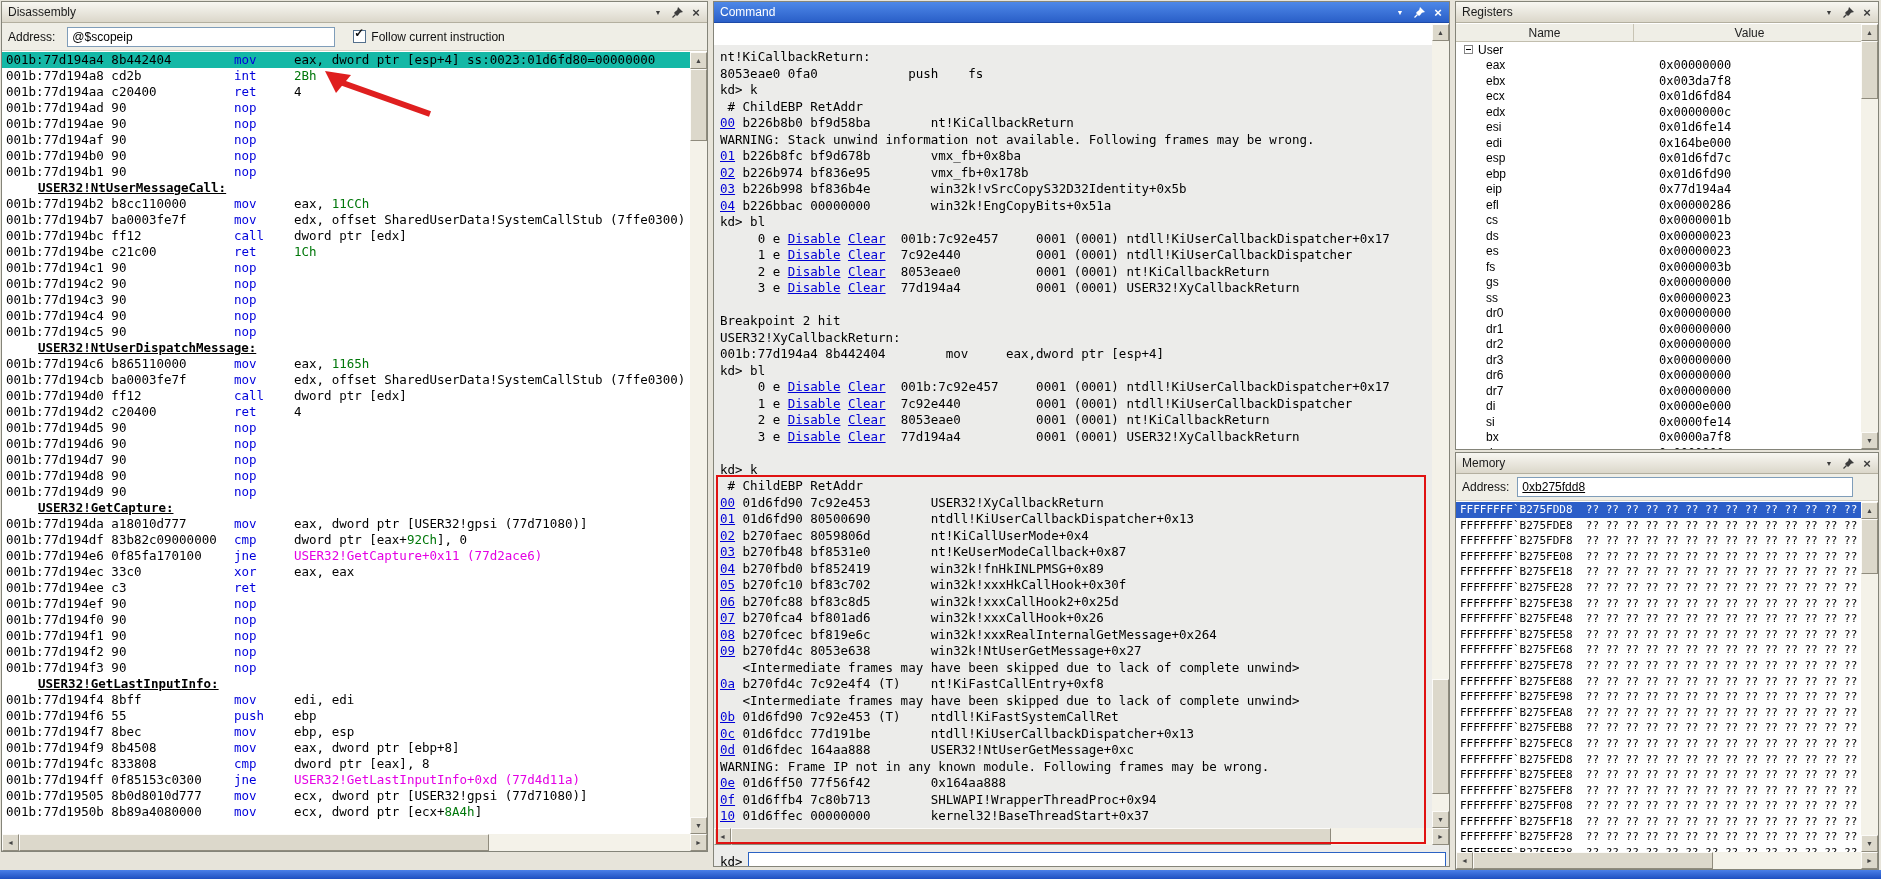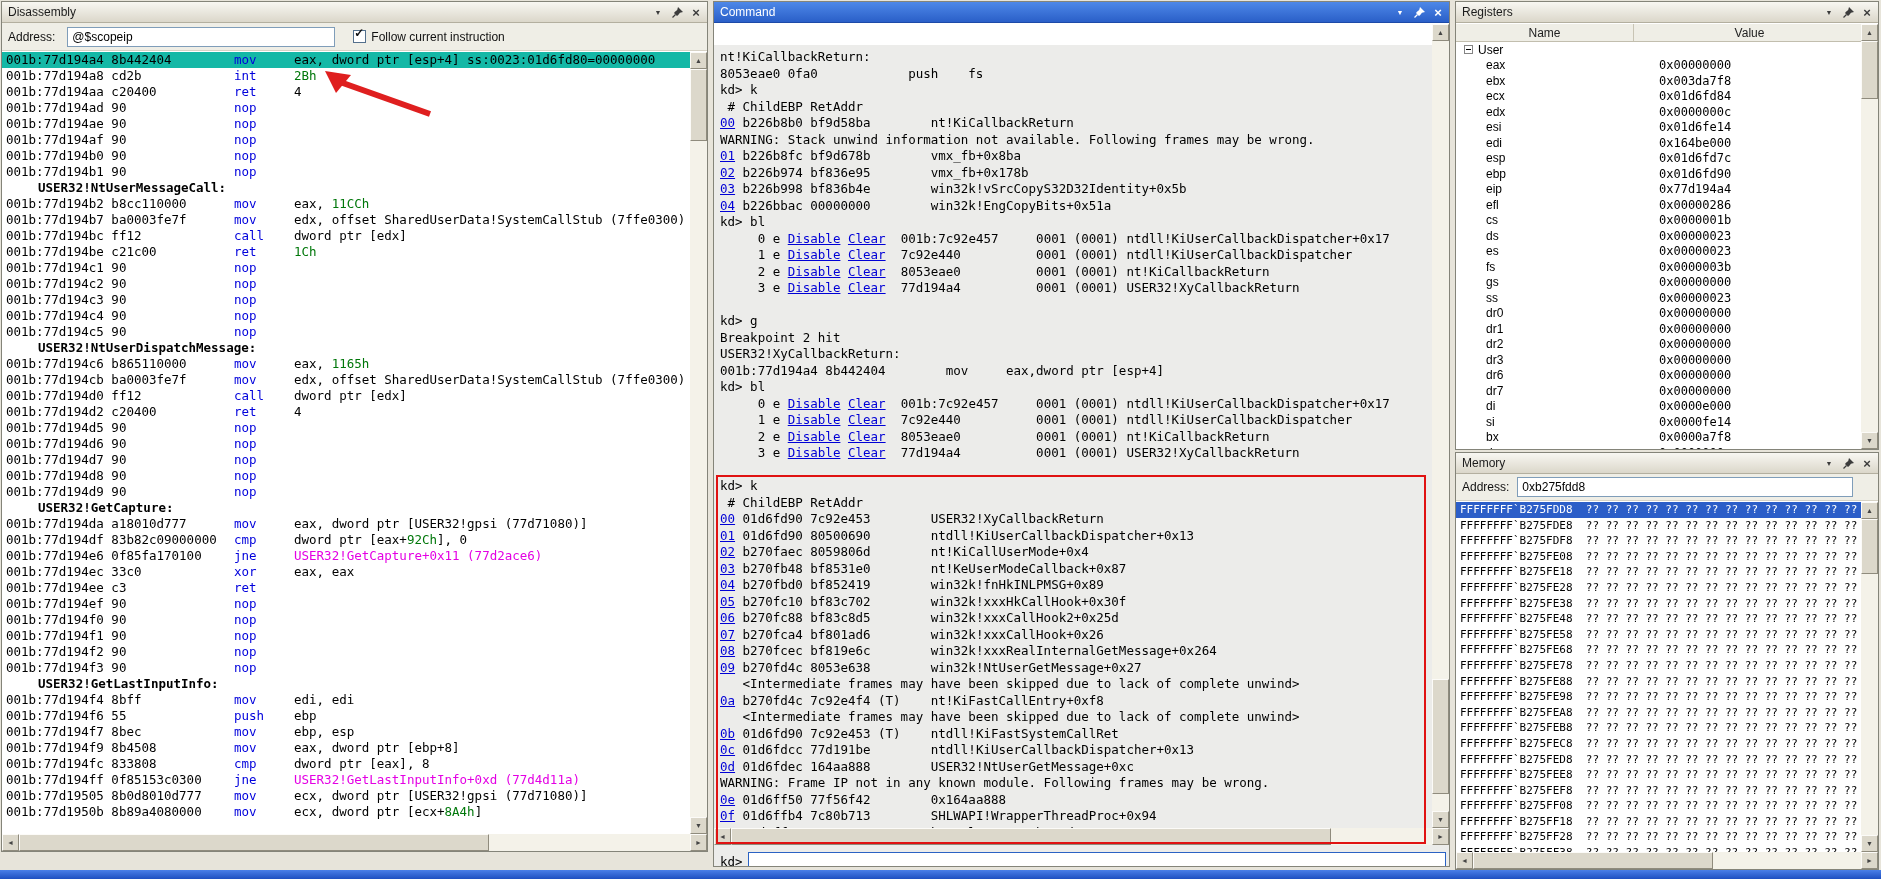--- a/index.html
+++ b/index.html
@@ -24,21 +24,21 @@
   .disasm-content{position:absolute;top:50px;left:0;right:17px;bottom:17px;overflow:hidden;
     font:12.5px "DejaVu Sans Mono",monospace;background:#fff}
   .dline{position:relative;height:16px;line-height:16px;white-space:pre}
   .dline.hl{background:#14b8a6}
   .da{position:absolute;left:4px;color:#000}
   .dm{position:absolute;left:232px;color:#0000dc}
   .dops{position:absolute;left:292px}
   .seg-k{color:#000}
   .seg-g{color:#00770a}
   .seg-m{color:#e400e4}
-  .dlbl{position:absolute;left:36px;font-weight:bold;color:#000}
+  .dlbl{position:absolute;left:36px;font-weight:bold;text-decoration:underline;color:#000}
   .red-arrow{position:absolute;left:320px;top:60px;z-index:5;pointer-events:none}
   
   .cmd-out{position:absolute;top:22px;left:0;right:17px;height:804px;background:#ececea;overflow:hidden;
     font:12.5px "DejaVu Sans Mono",monospace;padding:4px 0 0 6px}
   .cline{height:16.5px;line-height:16.5px;white-space:pre;color:#000}
   .clink{color:#0000d6;text-decoration:underline;cursor:pointer}
   .redbox{position:absolute;border:2px solid #e01212;pointer-events:none;z-index:4}
   .cmd-inrow{position:absolute;left:0;right:0;top:843px;height:32px;display:flex;align-items:center;
     background:#ececea;padding:0 3px 0 6px;gap:5px}
   .cmd-prompt{font:12.5px "DejaVu Sans Mono",monospace;color:#000}
@@ -194,21 +194,20 @@
       <div class="cline"><span class="clink">01</span><span class="ctext"> b226b8fc bf9d678b        vmx_fb+0x8ba</span></div>
       <div class="cline"><span class="clink">02</span><span class="ctext"> b226b974 bf836e95        vmx_fb+0x178b</span></div>
       <div class="cline"><span class="clink">03</span><span class="ctext"> b226b998 bf836b4e        win32k!vSrcCopyS32D32Identity+0x5b</span></div>
       <div class="cline"><span class="clink">04</span><span class="ctext"> b226bbac 00000000        win32k!EngCopyBits+0x51a</span></div>
       <div class="cline"><span class="ctext">kd&gt; bl</span></div>
       <div class="cline"><span class="ctext">     0 e </span><span class="clink">Disable</span><span class="ctext"> </span><span class="clink">Clear</span><span class="ctext">  001b:7c92e457     0001 (0001) ntdll!KiUserCallbackDispatcher+0x17</span></div>
       <div class="cline"><span class="ctext">     1 e </span><span class="clink">Disable</span><span class="ctext"> </span><span class="clink">Clear</span><span class="ctext">  7c92e440          0001 (0001) ntdll!KiUserCallbackDispatcher</span></div>
       <div class="cline"><span class="ctext">     2 e </span><span class="clink">Disable</span><span class="ctext"> </span><span class="clink">Clear</span><span class="ctext">  8053eae0          0001 (0001) nt!KiCallbackReturn</span></div>
       <div class="cline"><span class="ctext">     3 e </span><span class="clink">Disable</span><span class="ctext"> </span><span class="clink">Clear</span><span class="ctext">  77d194a4          0001 (0001) USER32!XyCallbackReturn</span></div>
       <div class="cline"></div>
-      <div class="cline"><span class="ctext">kd&gt; g</span></div>
       <div class="cline"><span class="ctext">Breakpoint 2 hit</span></div>
       <div class="cline"><span class="ctext">USER32!XyCallbackReturn:</span></div>
       <div class="cline"><span class="ctext">001b:77d194a4 8b442404        mov     eax,dword ptr [esp+4]</span></div>
       <div class="cline"><span class="ctext">kd&gt; bl</span></div>
       <div class="cline"><span class="ctext">     0 e </span><span class="clink">Disable</span><span class="ctext"> </span><span class="clink">Clear</span><span class="ctext">  001b:7c92e457     0001 (0001) ntdll!KiUserCallbackDispatcher+0x17</span></div>
       <div class="cline"><span class="ctext">     1 e </span><span class="clink">Disable</span><span class="ctext"> </span><span class="clink">Clear</span><span class="ctext">  7c92e440          0001 (0001) ntdll!KiUserCallbackDispatcher</span></div>
       <div class="cline"><span class="ctext">     2 e </span><span class="clink">Disable</span><span class="ctext"> </span><span class="clink">Clear</span><span class="ctext">  8053eae0          0001 (0001) nt!KiCallbackReturn</span></div>
       <div class="cline"><span class="ctext">     3 e </span><span class="clink">Disable</span><span class="ctext"> </span><span class="clink">Clear</span><span class="ctext">  77d194a4          0001 (0001) USER32!XyCallbackReturn</span></div>
       <div class="cline"></div>
       <div class="cline"><span class="ctext">kd&gt; k</span></div>
@@ -394,21 +393,21 @@
           <svg width="11" height="11" viewBox="0 0 11 11">
             <path d="M6 0 L11 5 L8 5.8 L6.2 8 L5 9 L2 6 L3 4.8 L5.2 3 Z" fill="currentColor"></path>
             <line x1="0.5" y1="10.5" x2="3.5" y2="7.5" stroke="currentColor" stroke-width="1.2"></line>
           </svg>
         </span>
       <span class="ticon close">×</span>
     </span>
   </div>
   <div class="barrow" style="top:21px;height:27px">
     <span>Address:</span>
-    <input class="txtinput" style="width: 336px; margin-left: 8px;" value="0xb275fdd8">
+    <input class="txtinput" style="width: 336px; margin-left: 8px; text-decoration: underline;" value="0xb275fdd8">
   </div>
   <div class="mem-body" id="mem-rows">
       <div class="mem-row sel"><span class="maddr">FFFFFFFF`B275FDD8</span><span class="mbytes">  ?? ?? ?? ?? ?? ?? ?? ?? ?? ?? ?? ?? ?? ?? ?? ??</span></div>
       <div class="mem-row"><span class="maddr">FFFFFFFF`B275FDE8</span><span class="mbytes">  ?? ?? ?? ?? ?? ?? ?? ?? ?? ?? ?? ?? ?? ?? ?? ??</span></div>
       <div class="mem-row"><span class="maddr">FFFFFFFF`B275FDF8</span><span class="mbytes">  ?? ?? ?? ?? ?? ?? ?? ?? ?? ?? ?? ?? ?? ?? ?? ??</span></div>
       <div class="mem-row"><span class="maddr">FFFFFFFF`B275FE08</span><span class="mbytes">  ?? ?? ?? ?? ?? ?? ?? ?? ?? ?? ?? ?? ?? ?? ?? ??</span></div>
       <div class="mem-row"><span class="maddr">FFFFFFFF`B275FE18</span><span class="mbytes">  ?? ?? ?? ?? ?? ?? ?? ?? ?? ?? ?? ?? ?? ?? ?? ??</span></div>
       <div class="mem-row"><span class="maddr">FFFFFFFF`B275FE28</span><span class="mbytes">  ?? ?? ?? ?? ?? ?? ?? ?? ?? ?? ?? ?? ?? ?? ?? ??</span></div>
       <div class="mem-row"><span class="maddr">FFFFFFFF`B275FE38</span><span class="mbytes">  ?? ?? ?? ?? ?? ?? ?? ?? ?? ?? ?? ?? ?? ?? ?? ??</span></div>
       <div class="mem-row"><span class="maddr">FFFFFFFF`B275FE48</span><span class="mbytes">  ?? ?? ?? ?? ?? ?? ?? ?? ?? ?? ?? ?? ?? ?? ?? ??</span></div>

